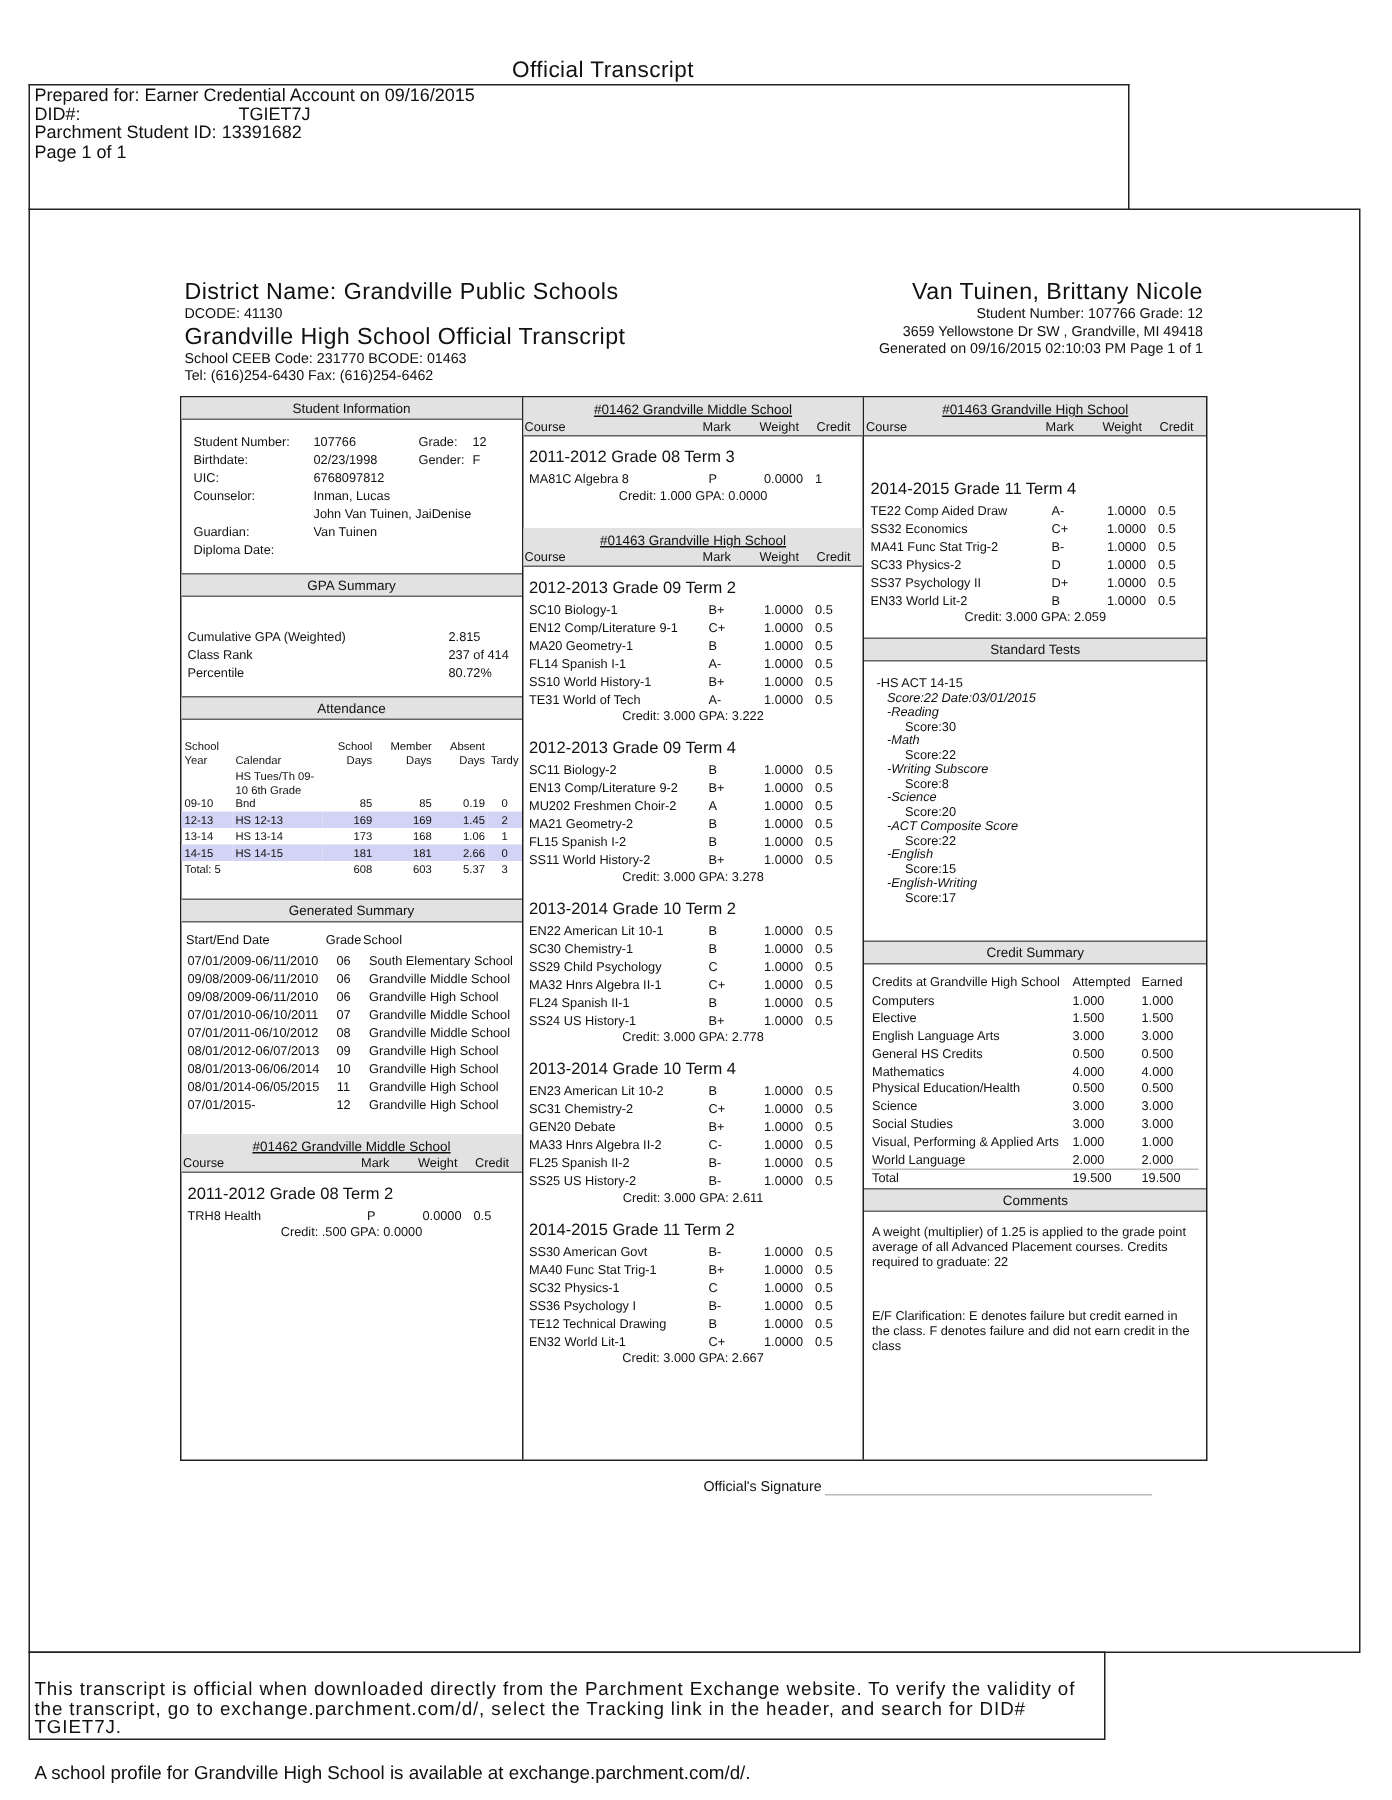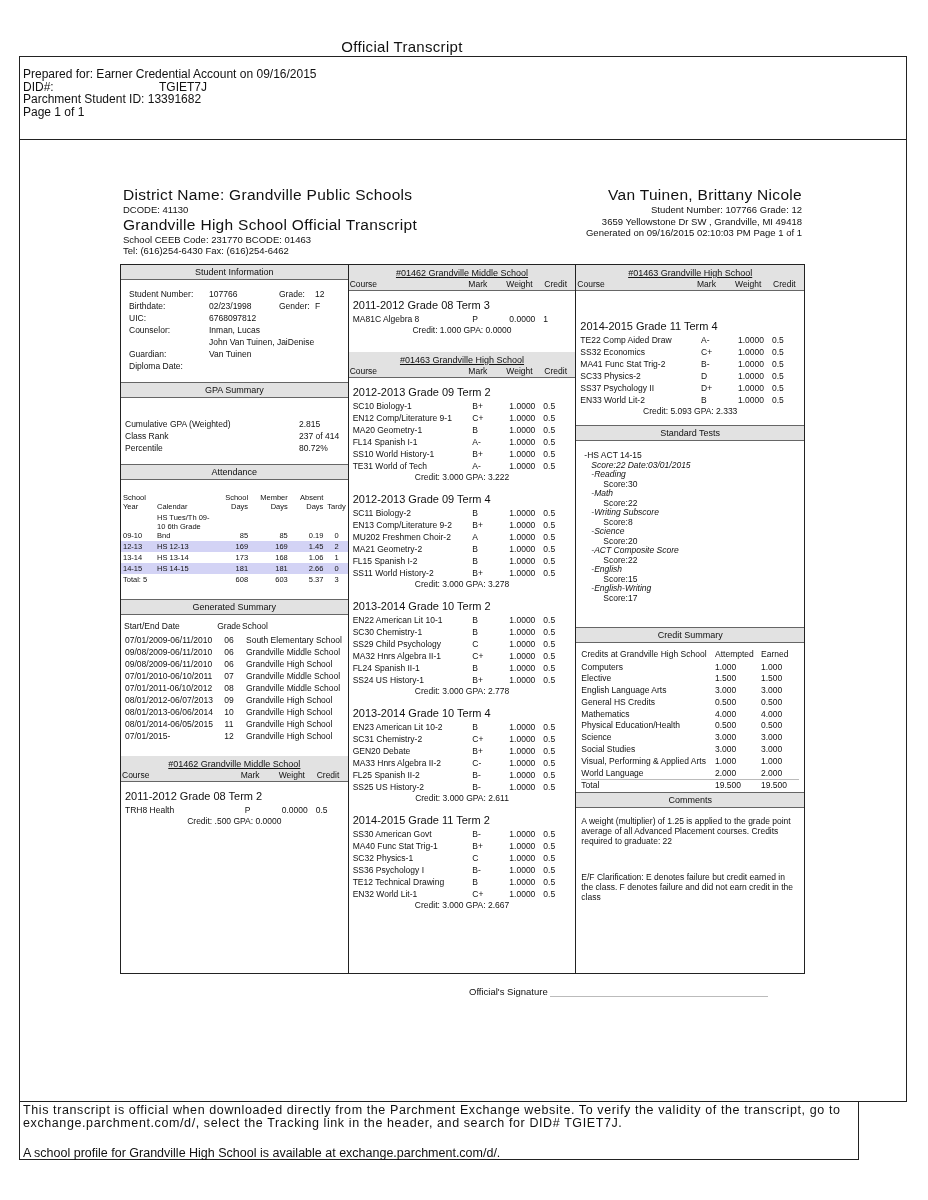--- a/index.html
+++ b/index.html
@@ -1,23 +1,23 @@
 <!DOCTYPE html>
 <html><head>
 <meta charset="utf-8">
 <style>
   * { box-sizing: border-box; margin: 0; padding: 0; }
   html, body { width: 928px; height: 1200px; background: #fff; overflow: hidden; }
   body { font-family: "Liberation Sans", sans-serif; color: #111; position: relative; }
   .doc-title { position: absolute; top: 38px; left: 0; width: 748px; text-align: center; font-size: 15px; letter-spacing: 0.3px; margin-left: 28px; }
-  .prep-box { position: absolute; top: 56px; left: 19px; width: 888px; height: 84px; border: 1.5px solid #222; border-bottom: none; padding: 11px 3px; font-size: 12px; line-height: 12.5px; }
+  .prep-box { position: absolute; top: 56px; left: 19px; width: 734px; height: 84px; border: 1.5px solid #222; border-bottom: none; padding: 0 3px; font-size: 12px; line-height: 12.5px; }
   .prep-box .row { display: flex; }
   .prep-box .lbl { width: 136px; }
   .main-box { position: absolute; top: 139px; left: 19px; width: 888px; height: 963px; border: 1.5px solid #222; }
-  .footer-box { position: absolute; top: 1101px; left: 19px; width: 840px; height: 59px; border: 1.5px solid #222; border-top: 1.5px solid #222; padding: 2px 3px; font-size: 12.5px; line-height: 12.5px; letter-spacing: 0.6px; }
+  .footer-box { position: absolute; top: 1101px; left: 19px; width: 718px; height: 59px; border: 1.5px solid #222; border-top: 1.5px solid #222; padding: 18px 3px; font-size: 12.5px; line-height: 12.5px; letter-spacing: 0.6px; }
   .footer-box .p2 { margin-top: 18px; letter-spacing: 0; }
 
   .hdr-left { position: absolute; top: 186px; left: 123px; }
   .hdr-left .district { font-size: 15.5px; letter-spacing: 0.3px; }
   .hdr-left .small { font-size: 9.5px; line-height: 11px; }
   .hdr-left .school { font-size: 15.5px; letter-spacing: 0.3px; line-height: 19px; }
   .hdr-right { position: absolute; top: 186px; right: 126px; text-align: right; }
   .hdr-right .name { font-size: 15.5px; letter-spacing: 0.3px; }
   .hdr-right .small { font-size: 9.5px; line-height: 11.5px; }
 
@@ -586,21 +586,21 @@
               <span class="mark">D+</span>
               <span class="wt">1.0000</span>
               <span class="cr">0.5</span>
             </div>
             <div class="crow">
               <span class="name">EN33 World Lit-2</span>
               <span class="mark">B</span>
               <span class="wt">1.0000</span>
               <span class="cr">0.5</span>
             </div>
-            <div class="term-sum">Credit: 5.093  GPA: 2.333</div>
+            <div class="term-sum">Credit: 3.000  GPA: 2.059</div>
           </div>
         </div>
       </div>
     <div class="sec-head">Standard Tests</div>
     <div class="tests" id="tests" style="padding-bottom: 24px;">
         <div>-HS ACT 14-15</div>
         <div class="l1">Score:22 Date:03/01/2015</div>
         <div class="l1">-Reading</div>
         <div class="l2">Score:30</div>
         <div class="l1">-Math</div>

